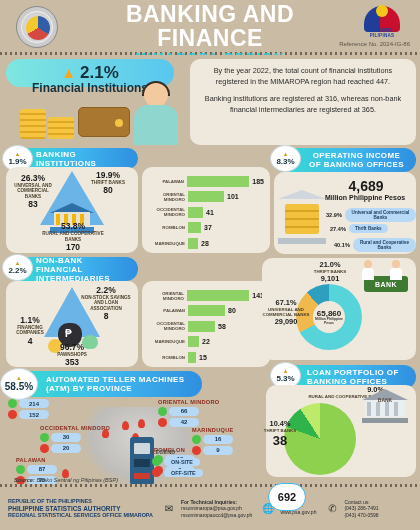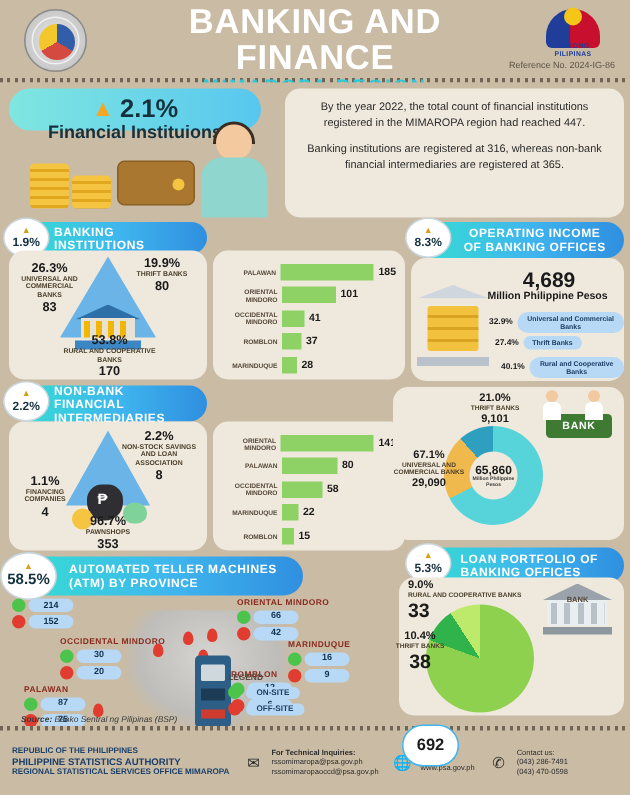--- a/index.html
+++ b/index.html
@@ -174,21 +174,21 @@
   .leg-txt { font-size:5.4px; font-weight:bold; color:#1d3f63; background:#b7d9f5;
     border-radius:6px; padding:1px 7px; }
   .source { position:absolute; left:8px; bottom:4px; font-size:5.6px; color:#3a3a3a; font-style:italic; }
   .source b { font-style:italic; }
 
   .l-pill { position:absolute; left:274px; top:310px; width:142px; }
   .l-pill .pill { height:24px; padding-left:33px; }
   .p-card { position:absolute; left:266px; top:330px; width:150px; height:92px; }
   .pie { position:absolute; left:18px; top:18px; width:72px; height:72px; border-radius:50%;
     background:conic-gradient(#8ed14f 0deg 290deg, #2fb34a 290deg 327deg, #bdea6a 327deg 360deg); }
-  .p-tl { position:absolute; left:6px; top:0px; width:94px; text-align:left; }
+  .p-tl { position:absolute; left:24px; top:0px; width:94px; text-align:right; }
   .p-left { position:absolute; left:-6px; top:34px; width:40px; text-align:center; }
   .p-right { position:absolute; right:2px; bottom:2px; width:58px; text-align:center; }
   .p-pct { font-size:7.4px; font-weight:bold; color:#1a1a1a; }
   .p-lab { font-size:4.4px; font-weight:bold; color:#4a3f2a; line-height:5px; }
   .p-num { font-size:13px; font-weight:bold; color:#1a1a1a; }
   .bankicon2 { position:absolute; right:8px; top:4px; width:46px; height:34px; }
   .bankicon2 .rf { position:absolute; left:0; top:0; width:46px; height:11px; background:#9aa3ab;
      clip-path:polygon(0 100%,50% 0,100% 100%); }
   .bankicon2 .bd { position:absolute; left:3px; top:11px; width:40px; height:17px; background:#e9eef1; }
   .bankicon2 .cl { position:absolute; left:5px; top:13px; width:36px; height:14px;

